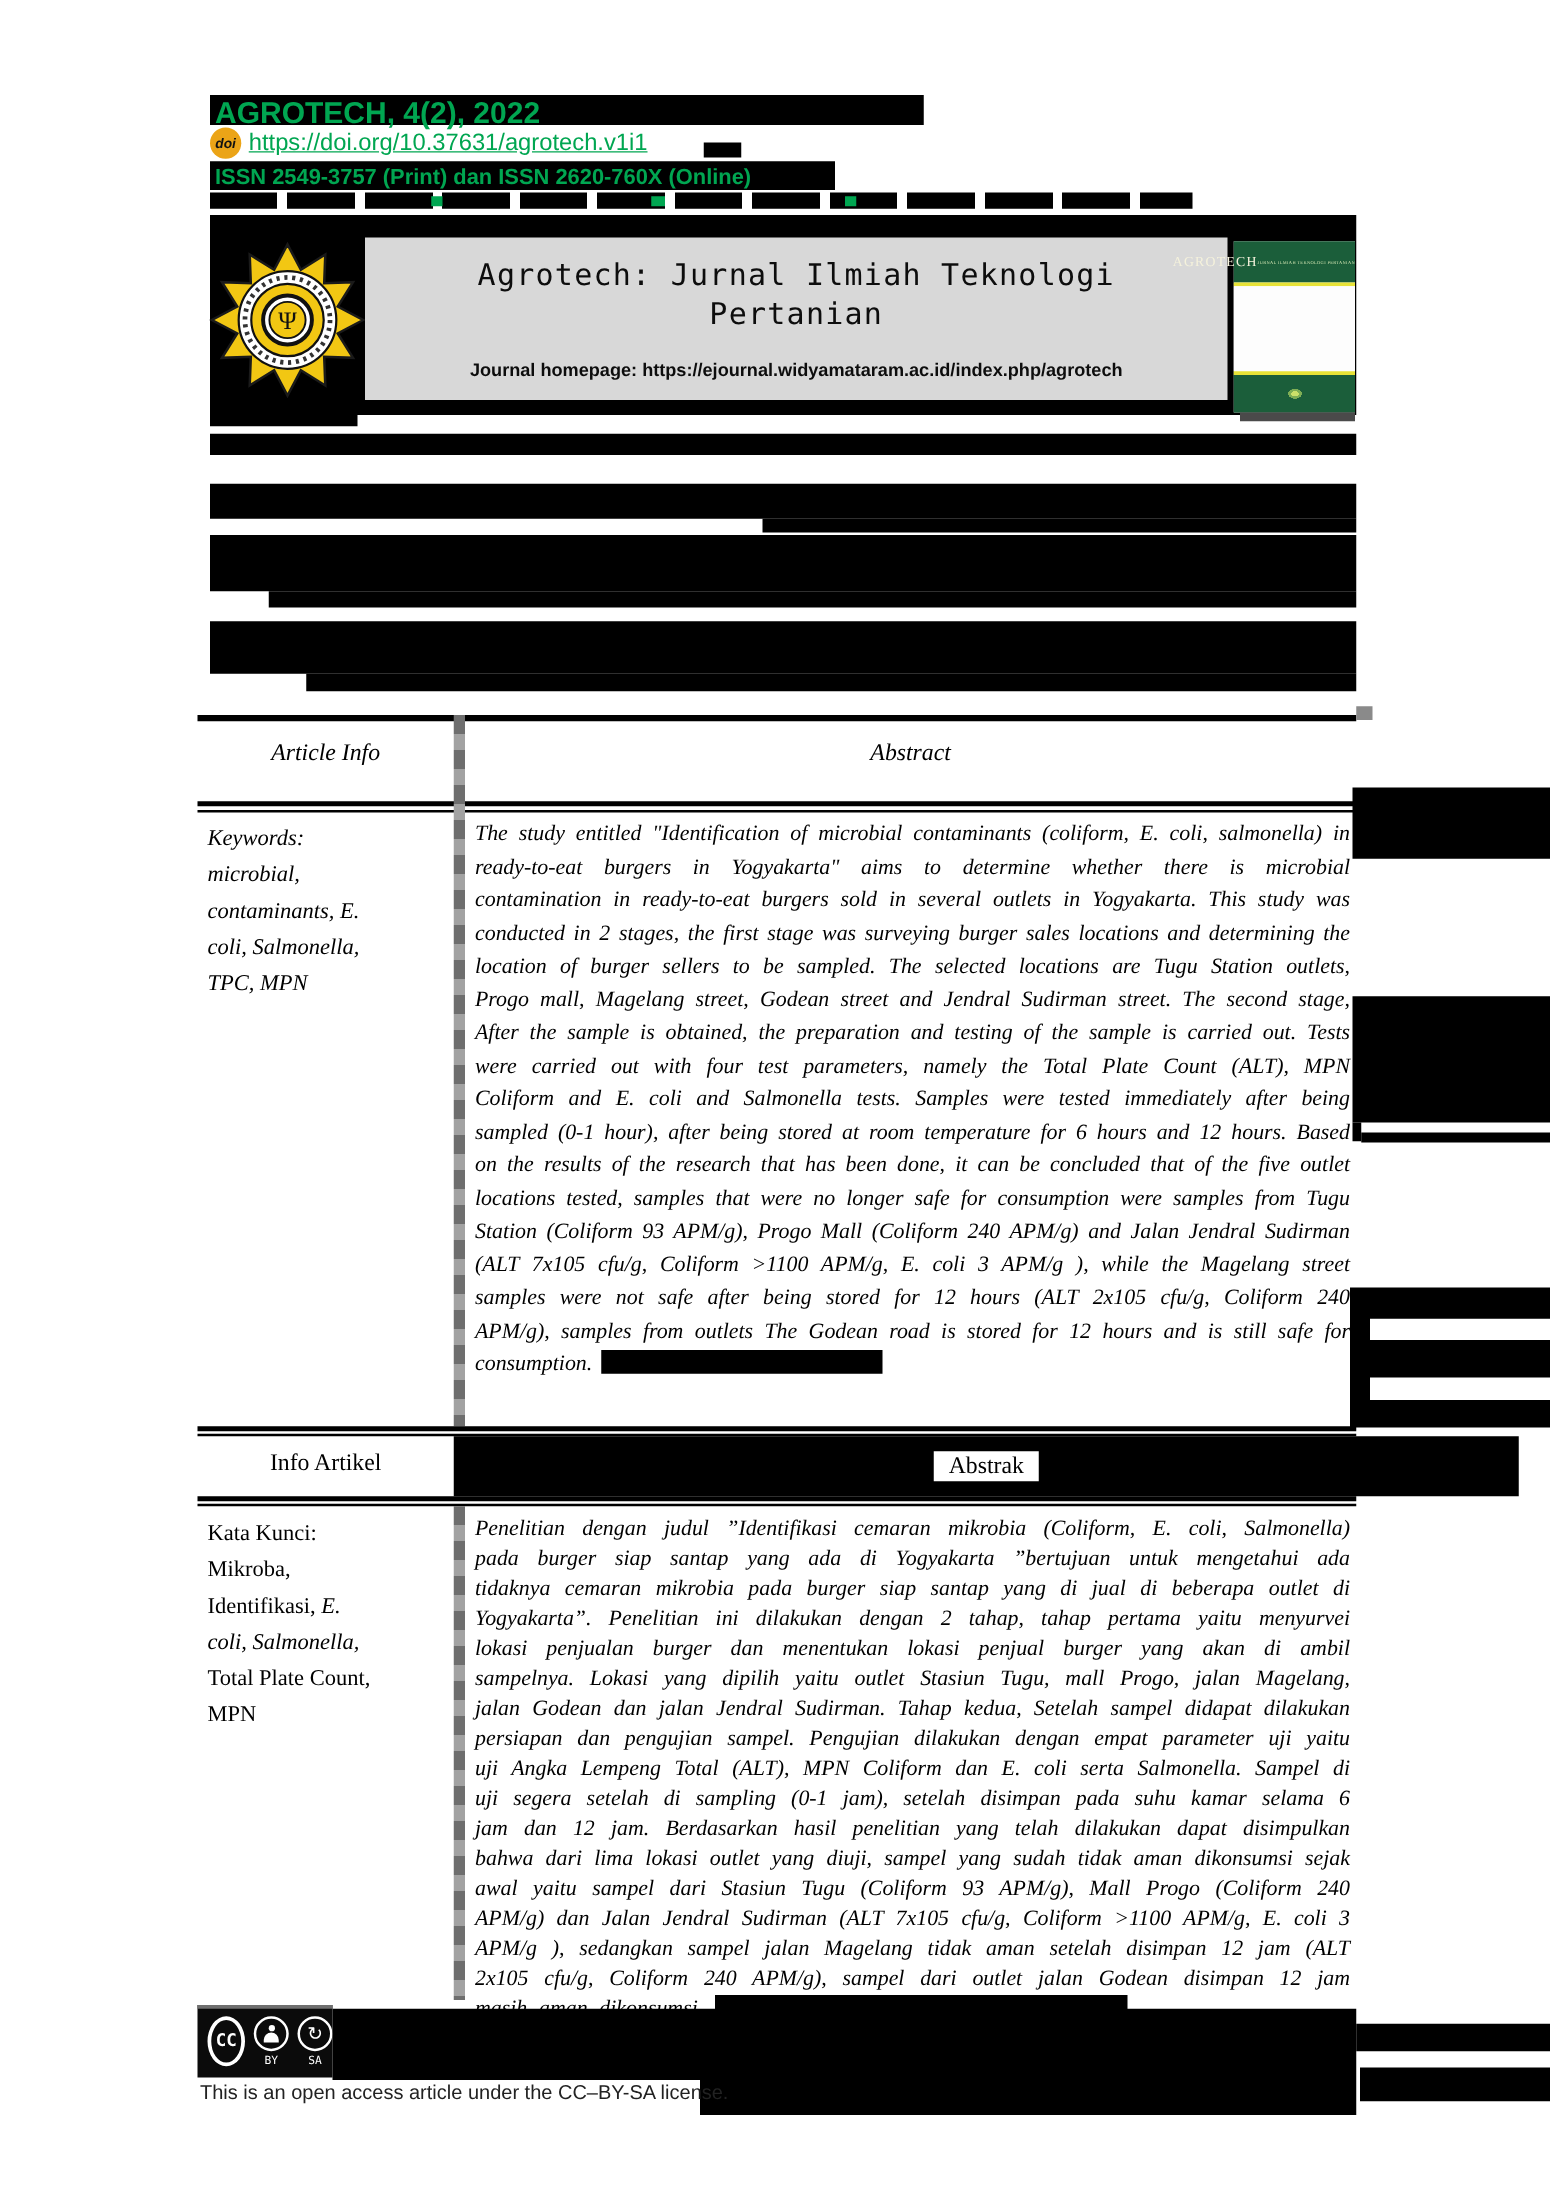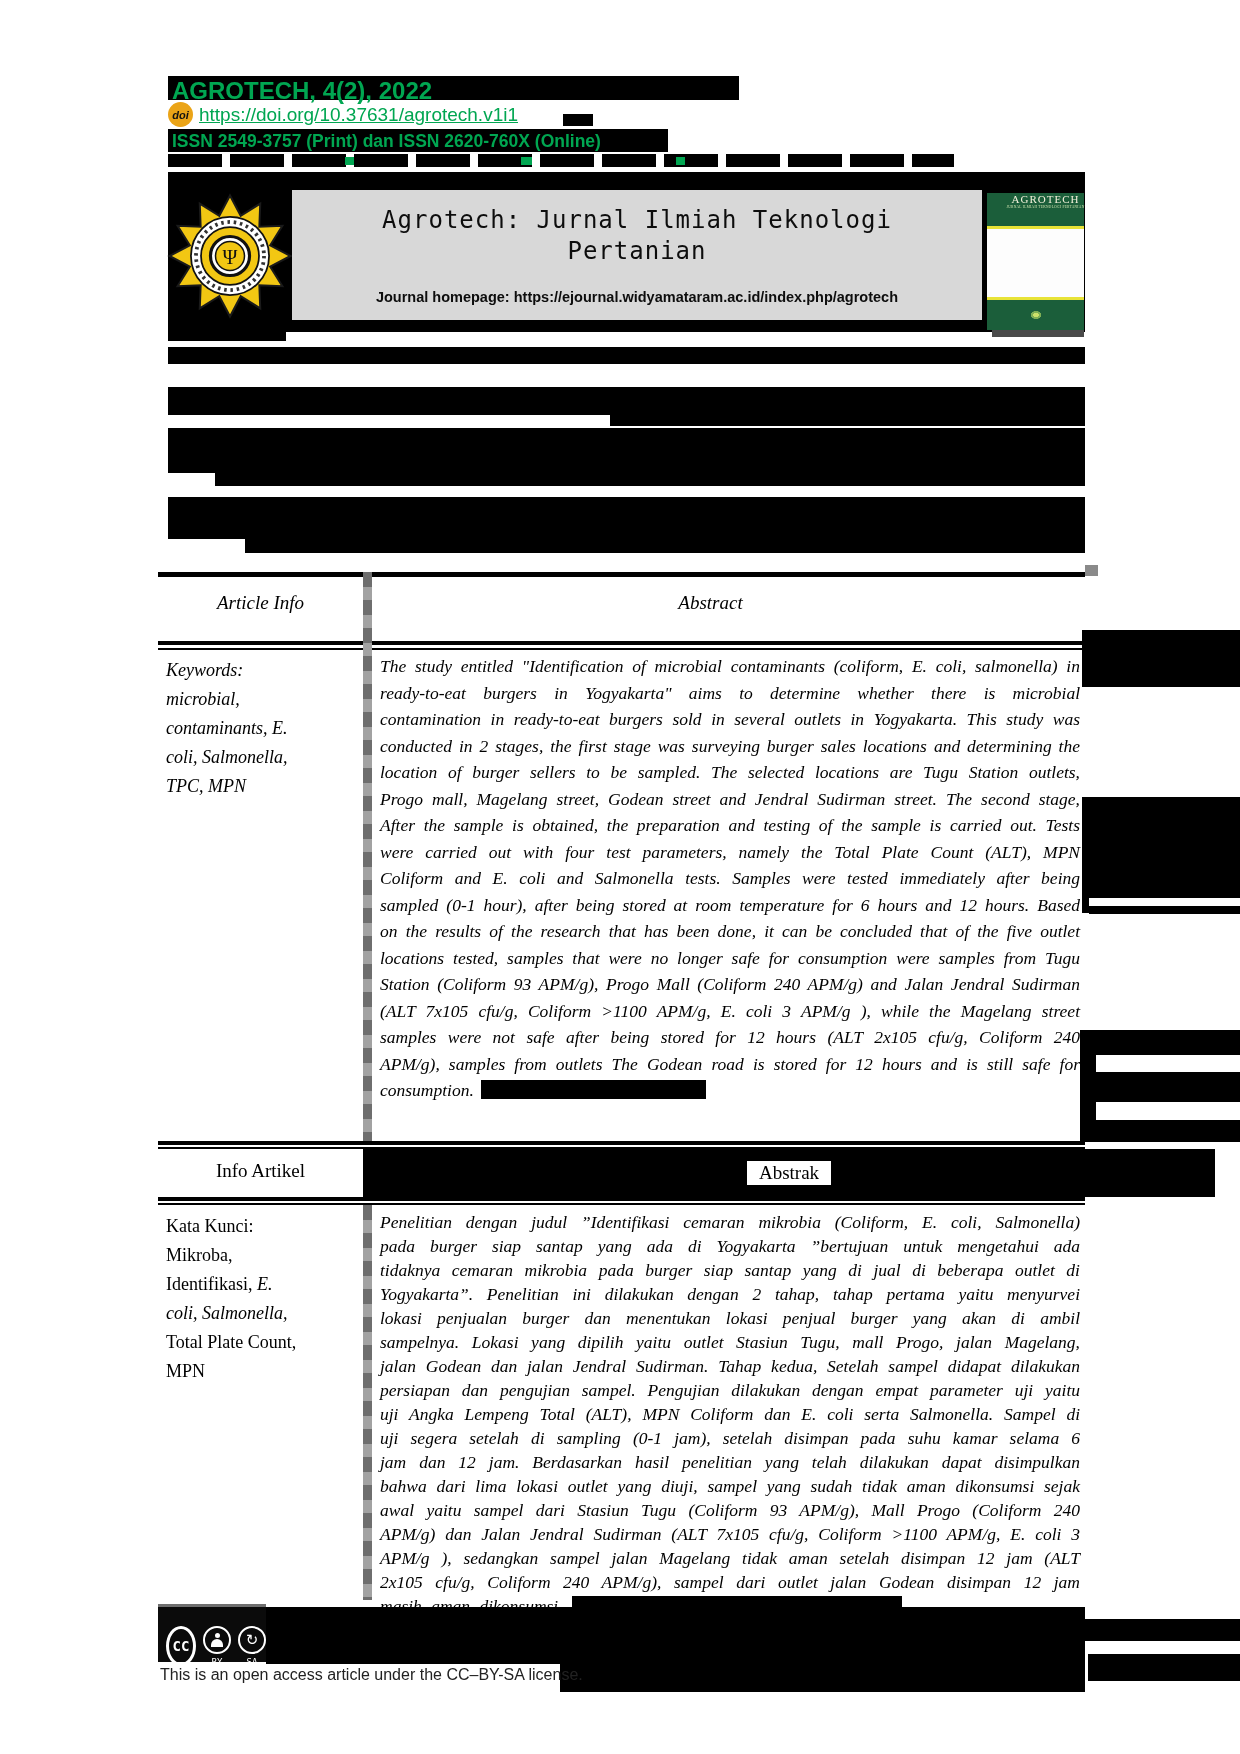--- a/index.html
+++ b/index.html
@@ -24,22 +24,22 @@
   
   .band{position:absolute;left:168px;top:172px;width:917px;height:160px;background:#000;}
   .title-box{position:absolute;left:292px;top:190px;width:690px;height:130px;background:#d8d8d8;
              display:flex;flex-direction:column;align-items:center;justify-content:center;}
   .j-title{font-family:"DejaVu Sans Mono",monospace;font-weight:normal;font-size:24px;
            line-height:31px;text-align:center;max-width:580px;letter-spacing:1px;color:#0d0d0d;}
   .j-home{font-family:"Liberation Sans",sans-serif;font-weight:bold;font-size:14.5px;
           margin-top:22px;color:#0d0d0d;}
   .cover{position:absolute;left:987px;top:193px;width:97px;height:137px;background:#fff;
          display:flex;flex-direction:column;}
-  .cover-top{background:#1b5e3a;height:33px;display:flex;flex-direction:column;align-items:center;
-             justify-content:flex-start;padding-left:20px;}
+  .cover-top{background:#1b5e3a;height:33px;display:flex;flex-direction:row;align-items:center;
+             justify-content:flex-end;padding-left:20px;}
   .cover-title{color:#f5f2dc;font-family:"Liberation Serif",serif;font-size:11px;letter-spacing:1px;}
   .cover-sub{color:#cfe3b0;font-size:3.5px;letter-spacing:.3px;white-space:nowrap;}
   .stripe{height:3px;background:#e8e337;}
   .cover-mid{flex:1;background:#fdfdfd;}
   .cover-bot{background:#1b5e3a;height:30px;display:flex;align-items:center;justify-content:center;}
   .cover-orn{width:14px;height:10px;background:radial-gradient(ellipse at center,#cde06a 0 30%,#7fae55 31% 55%,transparent 56%);}
   .cover-shadow{position:absolute;left:992px;top:330px;width:92px;height:7px;background:#4a4a4a;}
 
   
   .rule{position:absolute;left:158px;width:927px;background:#000;}
@@ -57,21 +57,21 @@
            background:repeating-linear-gradient(180deg,#6e6e6e 0 15px,#a2a2a2 15px 28px);}
   .inforow-black{position:absolute;left:363px;top:1149px;width:852px;height:48px;background:#000;
                  display:flex;align-items:center;justify-content:center;}
   .abstrak-box{background:#fff;padding:1px 12px;font-size:19px;color:#000;}
   .inforow-label{position:absolute;left:158px;top:1160px;width:205px;text-align:center;
                  font-size:19px;color:#000;}
 
   
   .cc-badge{position:absolute;left:158px;top:1604px;width:108px;height:58px;background:#0b0b0b;
             border-top:3px solid #6f6f6f;display:flex;align-items:flex-start;gap:7px;
-            padding:19px 0 0 8px;box-sizing:border-box;}
+            padding:6px 0 0 8px;box-sizing:border-box;}
   .cc-circle{width:34px;height:34px;border:3px solid #fff;border-radius:50%;color:#fff;
              font-family:"DejaVu Sans Mono",monospace;font-weight:bold;font-size:14px;
              display:flex;align-items:center;justify-content:center;}
   .mini-col{display:flex;flex-direction:column;align-items:center;}
   .mini-circle{width:24px;height:24px;border:2.5px solid #fff;border-radius:50%;color:#fff;
                display:flex;align-items:center;justify-content:center;}
   .mini-label{color:#fff;font-family:"DejaVu Sans Mono",monospace;font-size:9px;margin-top:3px;}
   .person{position:relative;width:12px;height:14px;}
   .person .head{position:absolute;left:3.5px;top:0;width:5px;height:5px;border-radius:50%;background:#fff;}
   .person .body{position:absolute;left:0;top:6px;width:12px;height:8px;border-radius:6px 6px 0 0;background:#fff;}
@@ -138,21 +138,21 @@
   <div class="redact" style="left:168px;top:347px;width:917px;height:17px;"></div>
   <div class="redact" style="left:168px;top:387px;width:917px;height:28px;"></div>
   <div class="redact" style="left:610px;top:415px;width:475px;height:11px;"></div>
   <div class="redact" style="left:168px;top:428px;width:917px;height:45px;"></div>
   <div class="redact" style="left:215px;top:473px;width:870px;height:13px;"></div>
   <div class="redact" style="left:168px;top:497px;width:917px;height:42px;"></div>
   <div class="redact" style="left:245px;top:539px;width:840px;height:14px;"></div>
 
   <div class="rule" style="top:572px;height:5px;"></div>
   <div class="cell-head" style="left:158px;top:592px;width:205px;">Article Info</div>
-  <div class="cell-head" style="left:354px;top:592px;width:713px;">Abstract</div>
+  <div class="cell-head" style="left:372px;top:592px;width:713px;">Abstract</div>
   <div class="rule" style="top:641px;height:4px;"></div>
   <div class="rule" style="top:648px;height:2px;"></div>
 
   <div class="divider" style="top:572px;height:569px;"></div>
 
   <div class="kw it" style="top:656px;">
     <div class="kw-line">Keywords:</div>
     <div class="kw-line">microbial,</div>
     <div class="kw-line">contaminants, E.</div>
     <div class="kw-line">coli, Salmonella,</div>

